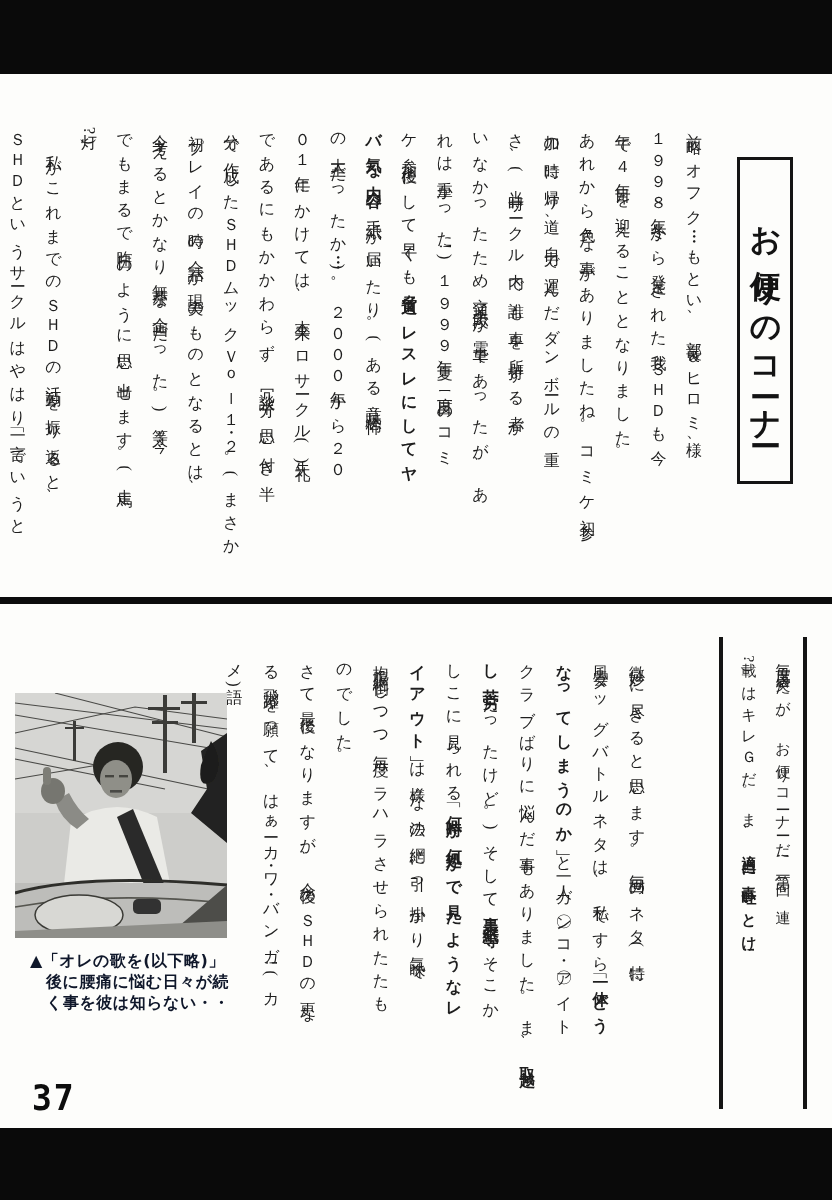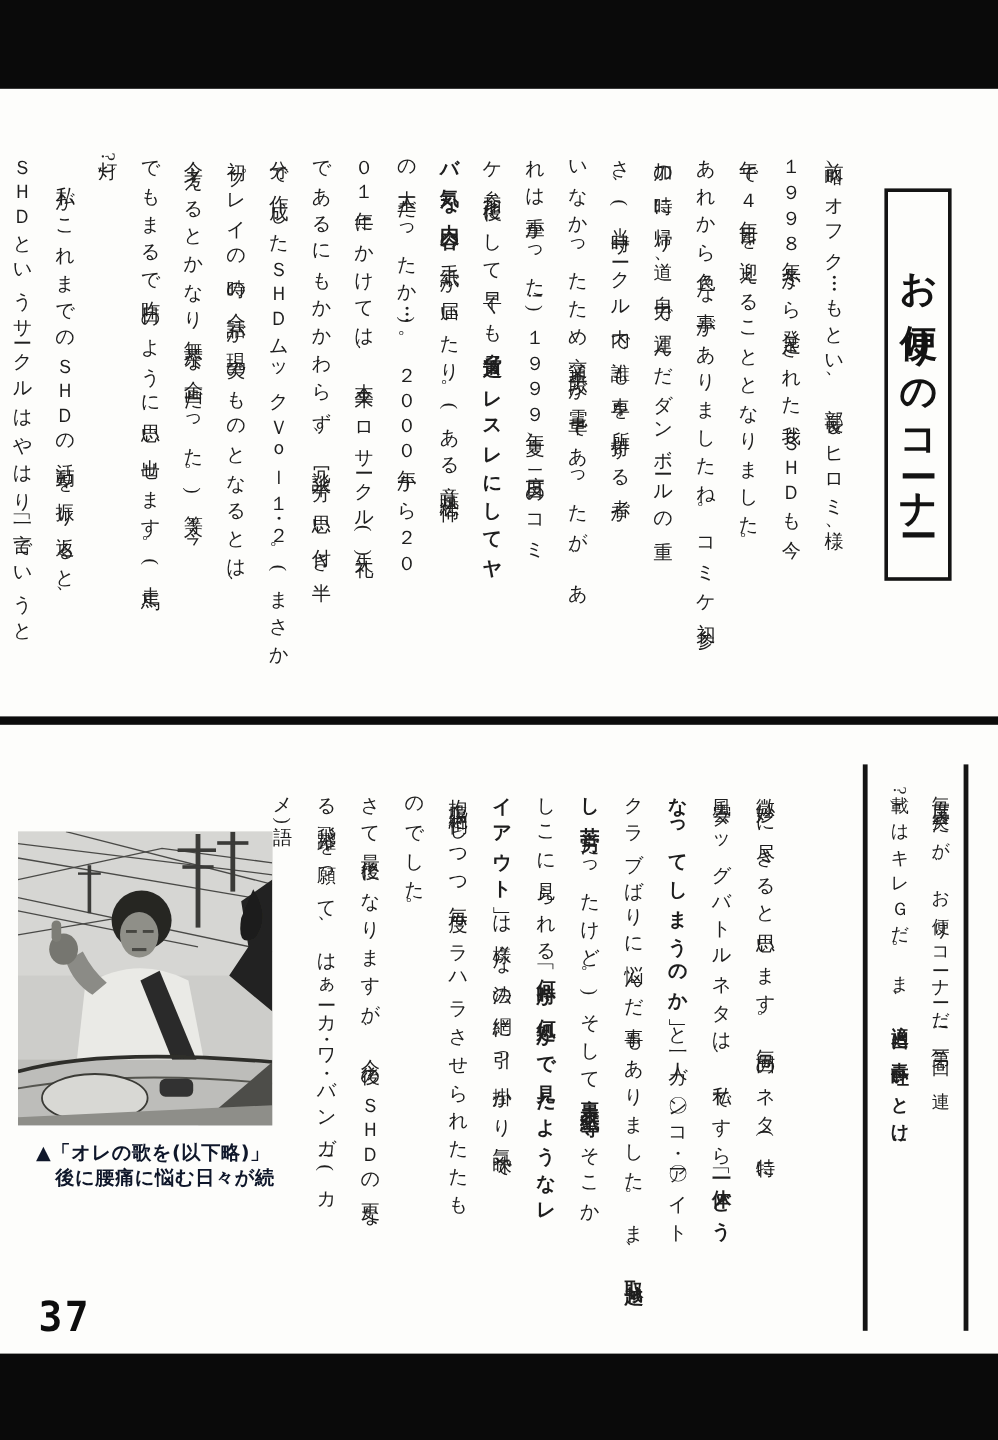--- a/index.html
+++ b/index.html
@@ -188,19 +188,20 @@
         <rect x="118" y="206" width="28" height="15" rx="5" fill="#333330"></rect>
         <path d="M150,245 L212,192 L212,245 Z" fill="#4d4d49"></path>
         <path d="M0,238 L212,228 L212,245 L0,245 Z" fill="#8e8e89"></path>
       </g>
     </svg>
   </div>
 
   <div class="caption">
       <div class="cap-line">▲「オレの歌を(以下略)」</div>
       <div class="cap-line">後に腰痛に悩む日々が続</div>
+      <div class="cap-line">く事を彼は知らない・・</div>
     </div>
 
   <div class="page-number">37</div>
 
   <div class="bar bar-bottom"></div>
 
 </div>
 
 </body></html>

